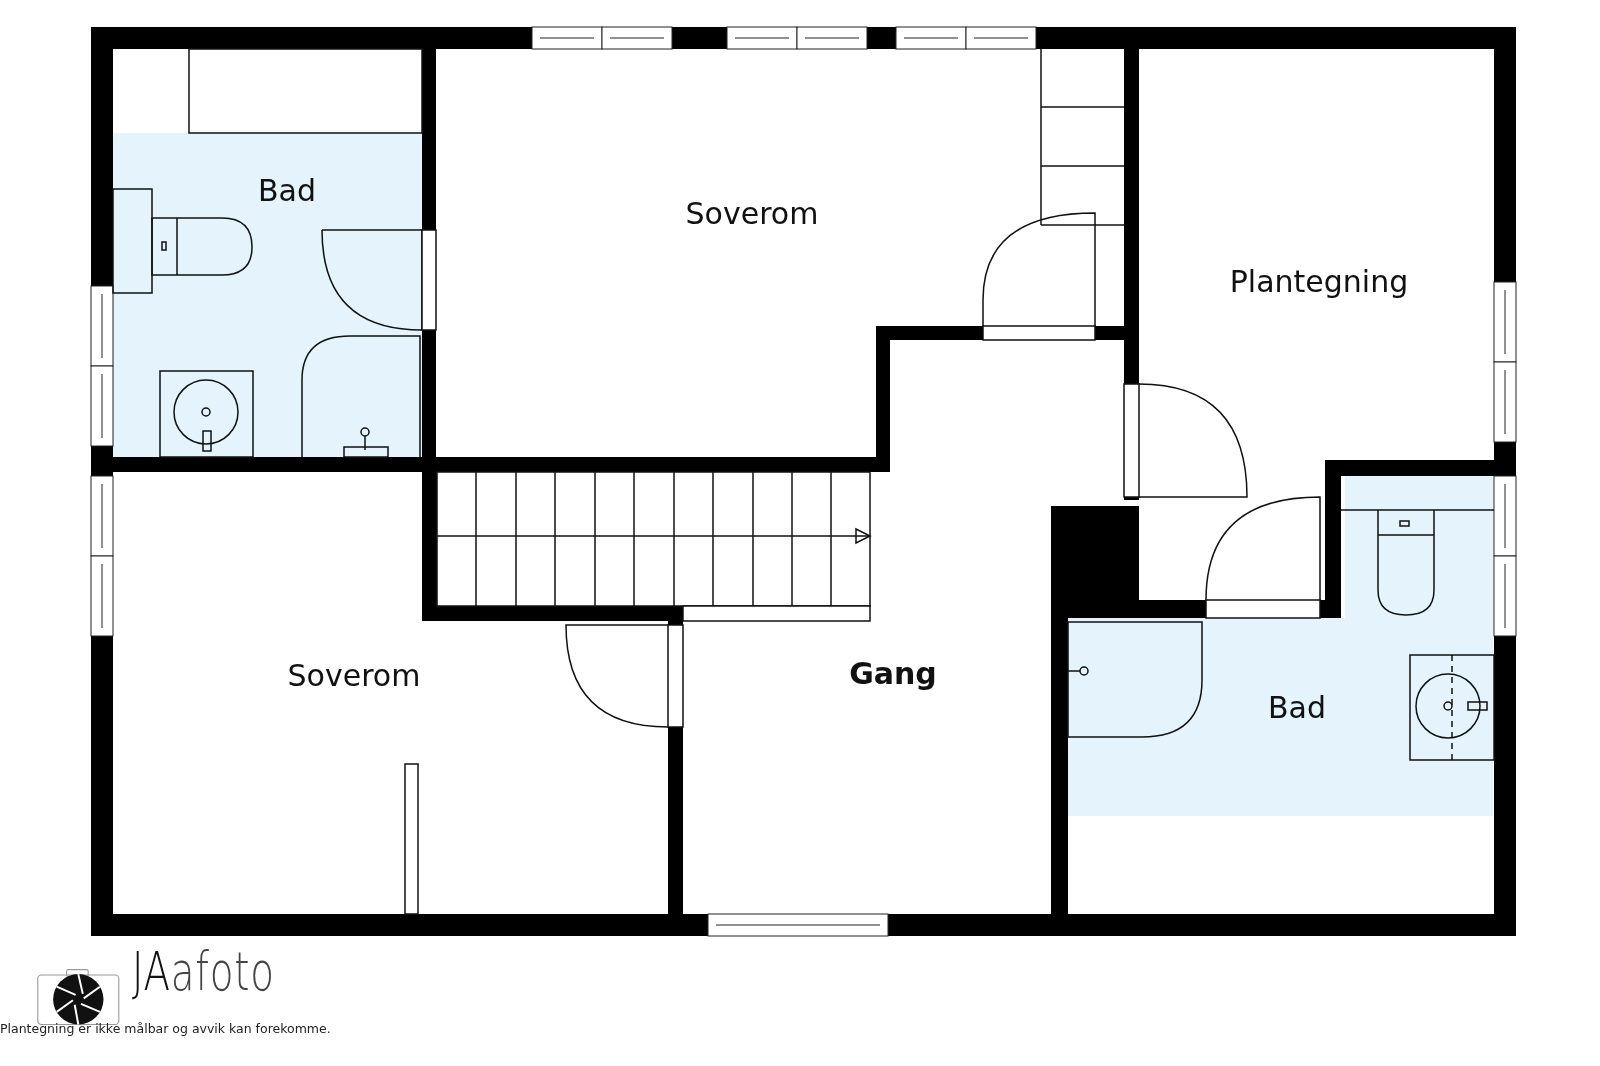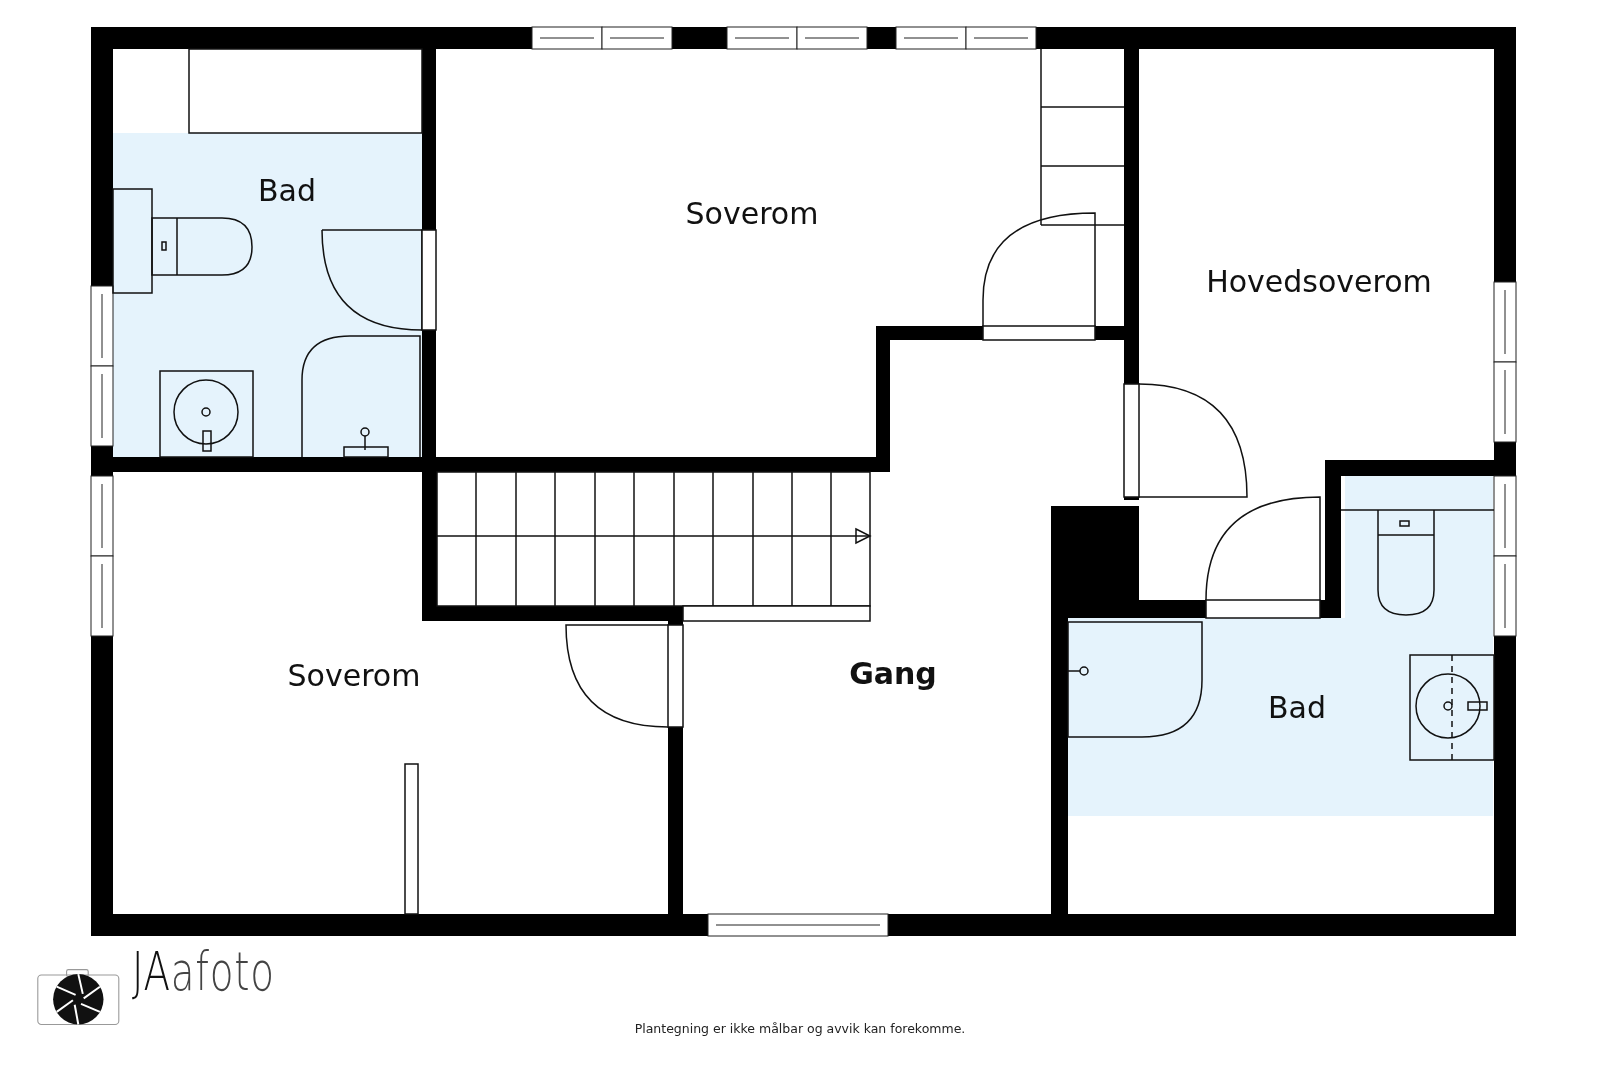--- a/index.html
+++ b/index.html
@@ -3,21 +3,21 @@
 <meta charset="utf-8">
 <style>
   html, body { margin: 0; padding: 0; background: #ffffff; }
   body { width: 1600px; height: 1066px; position: relative; overflow: hidden; font-family: "DejaVu Sans", sans-serif; }
   #plan { position: absolute; left: 0; top: 0; }
   .room-label { position: absolute; font-family: "DejaVu Sans", sans-serif; font-size: 30px; color: #111; white-space: nowrap; transform: translate(-50%, -50%); }
   .logo { position: absolute; left: 36px; top: 935px; width: 270px; height: 75px; }
   .logo-text { position: absolute; left: 132px; top: 940px; font-family: "DejaVu Sans", sans-serif; font-weight: 200; font-size: 54px; letter-spacing: 1px; color: #222; transform: scaleX(0.72); transform-origin: left top; }
   .logo-text .ja { color: #111; }
   .logo-text .rest { color: #444; }
-  .disclaimer { position: absolute; left: 0; width: 1600px; top: 1028px; text-align: center; font-family: "DejaVu Sans", sans-serif; font-size: 12.5px; color: #222; transform: translateY(-50%); }
+  .disclaimer { position: absolute; left: 0; width: 1600px; top: 1028px; font-family: "DejaVu Sans", sans-serif; font-size: 12.5px; color: #222; transform: translateY(-50%); }
 </style>
 </head>
 <body>
 
 <svg id="plan" width="1600" height="1066" viewBox="0 0 1600 1066" xmlns="http://www.w3.org/2000/svg">
 
   <g>
     <rect x="112" y="133" width="310" height="324" fill="#e5f3fc"></rect>
     <rect x="1345" y="474" width="148" height="145" fill="#e5f3fc"></rect>
     <rect x="1066" y="618" width="427" height="198" fill="#e5f3fc"></rect>
@@ -154,21 +154,21 @@
 
   <g fill="none" stroke="#111" stroke-width="1.5">
     <path d="M668 625 L566 625 Q566 727 668 727"></path>
     <rect x="668" y="625" width="15" height="102" fill="#fff"></rect>
     <rect x="405" y="764" width="13" height="150" fill="#fff"></rect>
   </g>
 </svg>
 
 <div class="room-label" style="left:287px;top:190px;">Bad</div>
 <div class="room-label" style="left:752px;top:213px;">Soverom</div>
-<div class="room-label" style="left:1319px;top:281px;">Hovedsoverom</div>
+<div class="room-label" style="left:1319px;top:281px;">Plantegning</div>
 <div class="room-label" style="left:354px;top:675px;">Soverom</div>
 <div class="room-label" style="left:893px;top:673px;font-weight:bold;">Gang</div>
 <div class="room-label" style="left:1297px;top:707px;">Bad</div>
 
 <svg class="logo" viewBox="0 0 100 80" width="90" height="75" style="left:36px;top:960px;width:90px;height:75px;">
   <rect x="2" y="15" width="90" height="55" rx="4" fill="none" stroke="#999" stroke-width="1.2"></rect>
   <rect x="34" y="9" width="24" height="8" rx="2" fill="none" stroke="#999" stroke-width="1.2"></rect>
   <circle cx="47" cy="42" r="28" fill="#111"></circle>
   <g stroke="#fff" stroke-width="2.2">
     <line x1="47" y1="14" x2="52" y2="36"></line>

